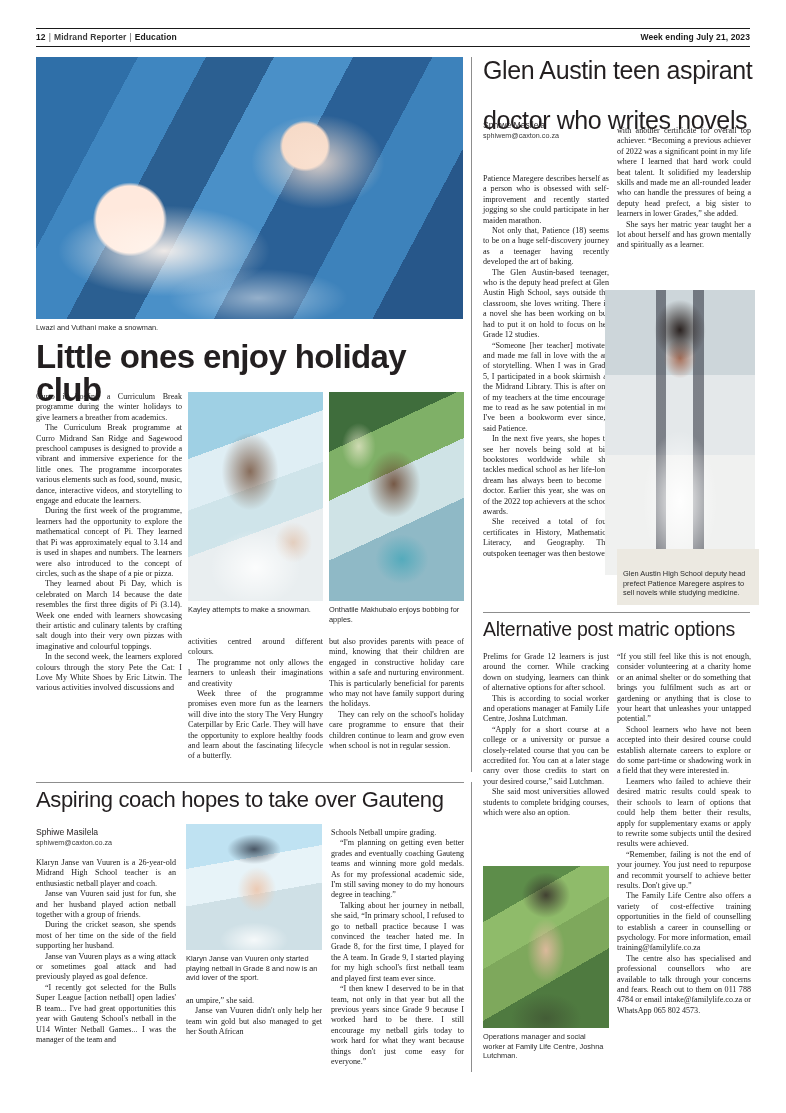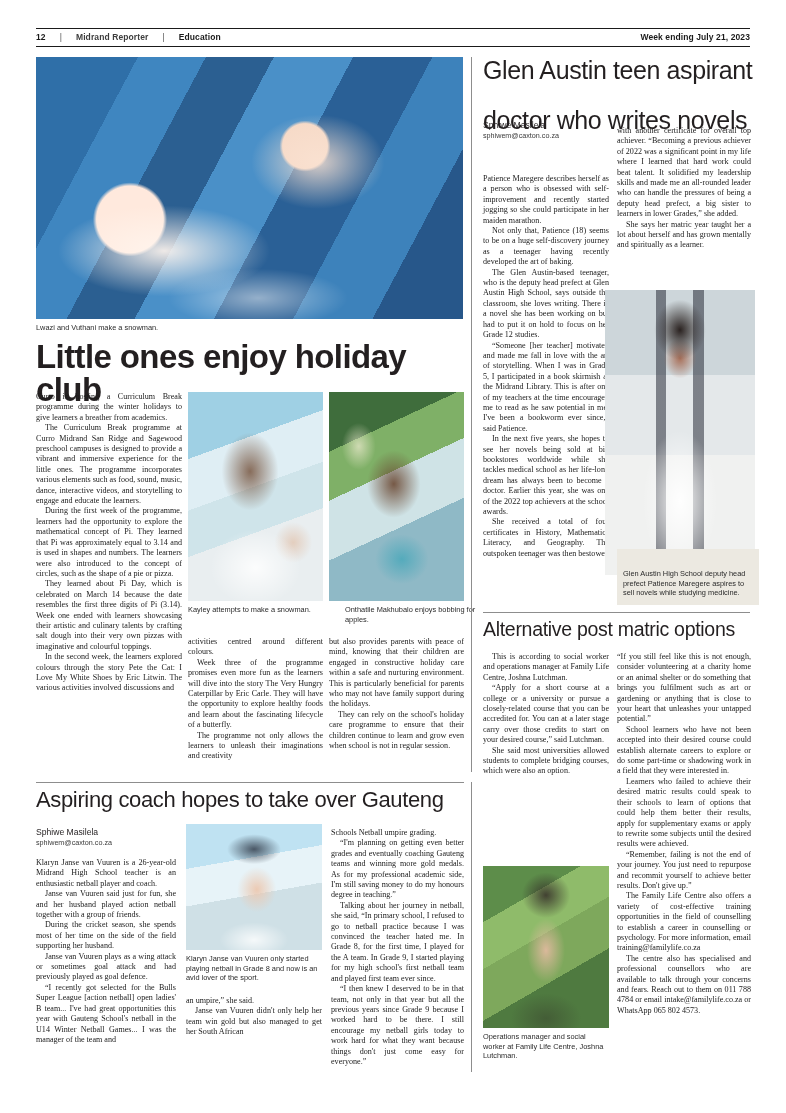--- a/index.html
+++ b/index.html
@@ -12,21 +12,21 @@
   }
   .page{position:relative;width:786px;height:1113px;padding:0;box-sizing:border-box;}
 
   
   .masthead{position:absolute;left:36px;top:28px;width:714px;}
   .masthead .rule-top{border-top:1.6px solid #1a1a1a;}
   .masthead .rule-bot{border-top:1.1px solid #1a1a1a;margin-top:1px;}
   .masthead-row{display:flex;justify-content:space-between;align-items:baseline;
     font-family:"Liberation Sans", sans-serif;font-weight:bold;font-size:8.5px;
     letter-spacing:.1px;padding:3px 0 3px 0;}
-  .masthead-left{display:flex;gap:14px;}
+  .masthead-left{display:flex;gap:3px;}
   .mh-sep{font-weight:normal;color:#555;}
   .mh-dim{font-weight:bold;color:#3d3d3d;}
 
   
   .hl{font-family:"Liberation Sans", sans-serif;color:#231f20;line-height:1.0;}
   .hl-black{font-weight:bold;}
   .byline{font-family:"Liberation Sans", sans-serif;}
   .byline .nm{font-size:8.6px;color:#231f20;}
   .byline .em{font-size:7.2px;color:#3a3a3a;margin-top:1px;}
   .body p{margin:0;text-indent:9px;font-size:8.1px;line-height:10.4px;text-align:justify;
@@ -118,26 +118,26 @@
     <p>The Curriculum Break programme at Curro Midrand San Ridge and Sagewood preschool campuses is designed to provide a vibrant and immersive experience for the little ones. The programme incorporates various elements such as food, sound, music, dance, interactive videos, and storytelling to engage and educate the learners.</p>
     <p>During the first week of the programme, learners had the opportunity to explore the mathematical concept of Pi. They learned that Pi was approximately equal to 3.14 and is used in shapes and numbers. The learners were also introduced to the concept of circles, such as the shape of a pie or pizza.</p>
     <p>They learned about Pi Day, which is celebrated on March 14 because the date resembles the first three digits of Pi (3.14). Week one ended with learners showcasing their artistic and culinary talents by crafting salt dough into their very own pizzas with imaginative and colourful toppings.</p>
     <p>In the second week, the learners explored colours through the story Pete the Cat: I Love My White Shoes by Eric Litwin. The various activities involved discussions and</p>
   </div>
 
   <div class="photo ph-kayley" style="left:188px;top:392px;width:135px;height:209px;"></div>
   <div class="cap" style="position:absolute;left:188px;top:605px;width:135px;">Kayley attempts to make a snowman.</div>
   <div class="body" style="position:absolute;left:188px;top:637px;width:135px;">
     <p class="first">activities centred around different colours.</p>
+    <p>The programme not only allows the learners to unleash their imaginations and creativity</p>
     <p>Week three of the programme promises even more fun as the learners will dive into the story The Very Hungry Caterpillar by Eric Carle. They will have the opportunity to explore healthy foods and learn about the fascinating lifecycle of a butterfly.</p>
-    <p>The programme not only allows the learners to unleash their imaginations and creativity</p>
   </div>
 
   <div class="photo ph-onthatile" style="left:329px;top:392px;width:135px;height:209px;"></div>
-  <div class="cap" style="position:absolute;left:329px;top:605px;width:135px;margin-left:16px;">Onthatile Makhubalo enjoys bobbing for apples.</div>
+  <div class="cap" style="position:absolute;left:329px;top:605px;width:135px;">Onthatile Makhubalo enjoys bobbing for apples.</div>
   <div class="body" style="position:absolute;left:329px;top:637px;width:135px;">
     <p class="first">but also provides parents with peace of mind, knowing that their children are engaged in constructive holiday care within a safe and nurturing environment. This is particularly beneficial for parents who may not have family support during the holidays.</p>
     <p>They can rely on the school's holiday care programme to ensure that their children continue to learn and grow even when school is not in regular session.</p>
   </div>
 
   <div class="divider-v" style="left:471px;top:57px;height:715px;"></div>
 
   <div class="hl" style="position:absolute;left:483px;top:58px;width:295px;font-size:25px;letter-spacing:-.4px;">Glen Austin teen aspirant</div>
   <div class="hl" style="position:absolute;left:483px;top:86px;width:295px;font-size:25px;letter-spacing:-.4px;margin-top:22px;">doctor who writes novels</div>
 
@@ -161,20 +161,21 @@
   </div>
 
   <div class="photo ph-patience" style="left:605px;top:290px;width:150px;height:285px;"></div>
   <div class="capbox cap" style="left:617px;top:549px;width:142px;height:56px;">Glen Austin High School deputy head prefect Patience Maregere aspires to sell novels while studying medicine.</div>
 
   <div class="divider-h" style="left:483px;top:612px;width:267px;"></div>
 
   <div class="hl" style="position:absolute;left:483px;top:620px;width:295px;font-size:19.5px;letter-spacing:-.3px;">Alternative post matric options</div>
 
   <div class="body" style="position:absolute;left:483px;top:652px;width:126px;">
+    <p class="first">Prelims for Grade 12 learners is just around the corner. While cracking down on studying, learners can think of alternative options for after school.</p>
     <p>This is according to social worker and operations manager at Family Life Centre, Joshna Lutchman.</p>
     <p>“Apply for a short course at a college or a university or pursue a closely-related course that you can be accredited for. You can at a later stage carry over those credits to start on your desired course,” said Lutchman.</p>
     <p>She said most universities allowed students to complete bridging courses, which were also an option.</p>
   </div>
 
   <div class="photo ph-joshna" style="left:483px;top:866px;width:126px;height:162px;"></div>
   <div class="cap" style="position:absolute;left:483px;top:1032px;width:126px;">Operations manager and social worker at Family Life Centre, Joshna Lutchman.</div>
 
   <div class="body" style="position:absolute;left:617px;top:652px;width:134px;">
     <p class="first">“If you still feel like this is not enough, consider volunteering at a charity home or an animal shelter or do something that brings you fulfilment such as art or gardening or anything that is close to your heart that unleashes your untapped potential.”</p>

